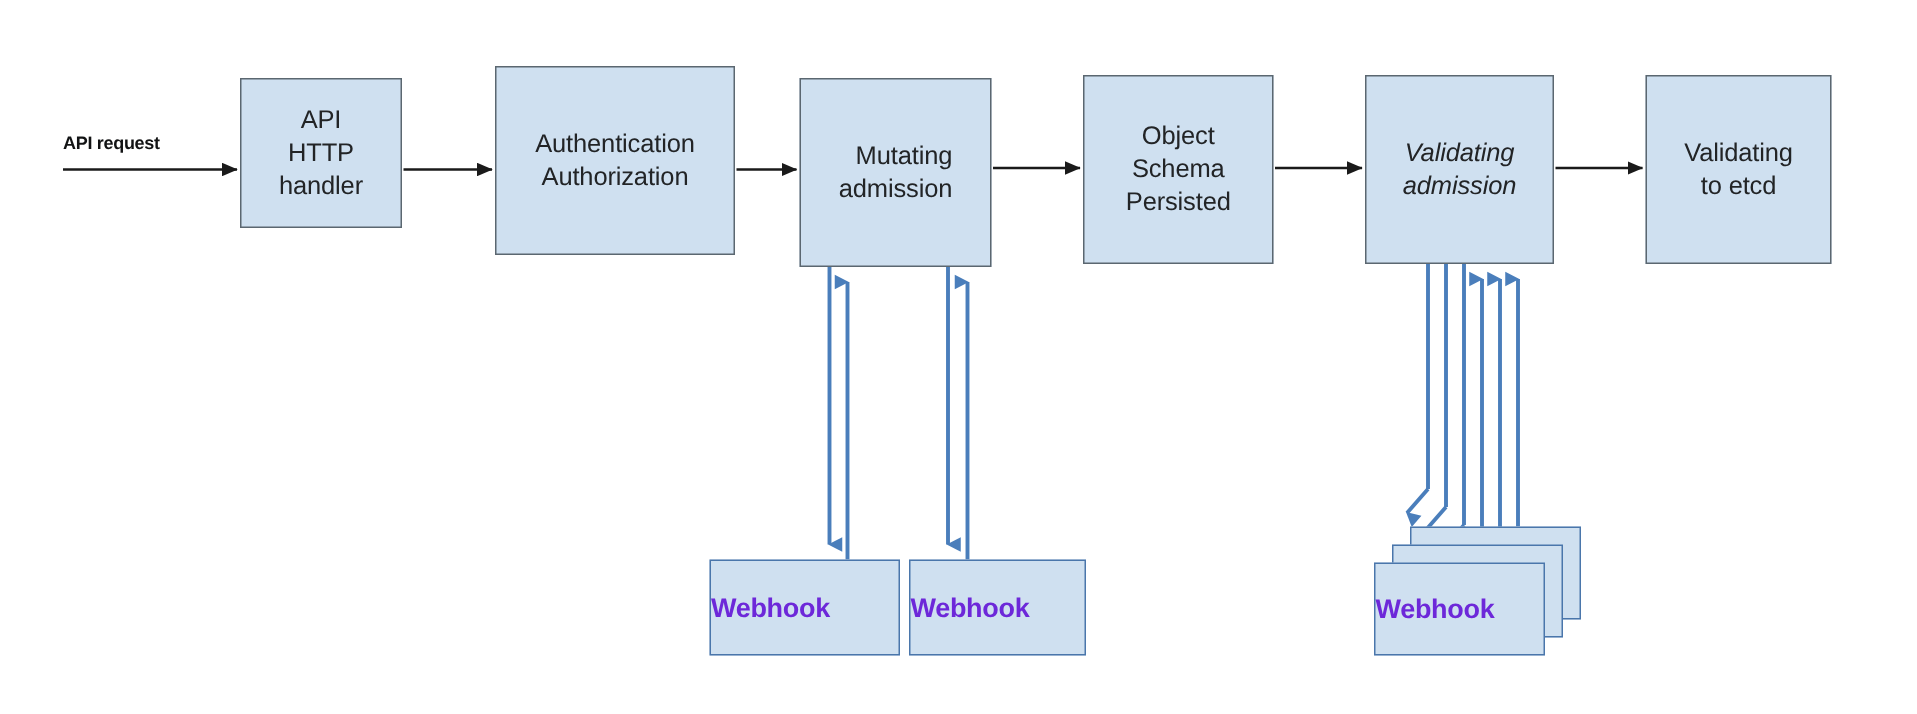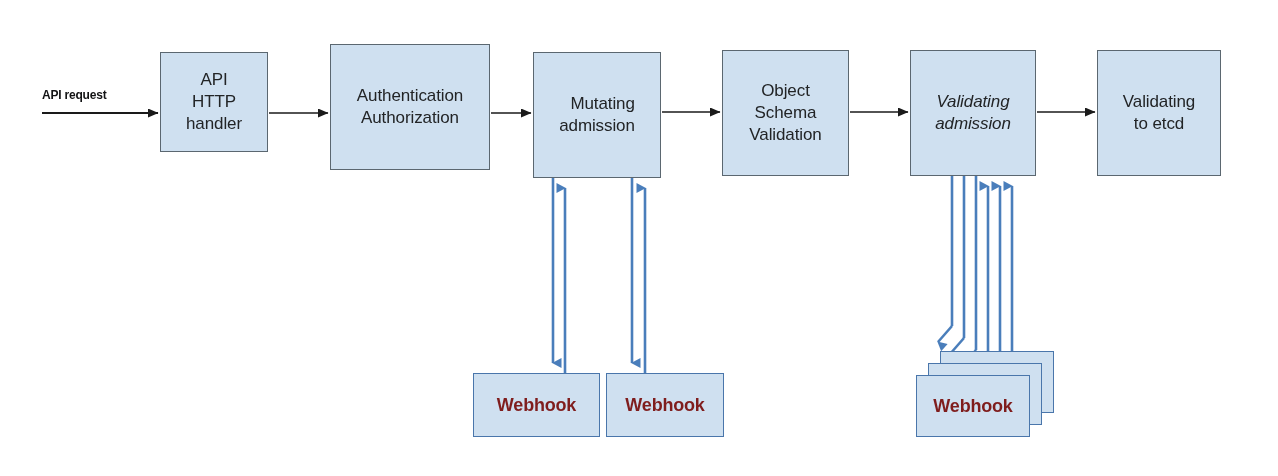--- a/index.html
+++ b/index.html
@@ -34,23 +34,22 @@
     white-space: pre-line;
     z-index: 6;
   }
   .webhook-box {
     position: absolute;
     box-sizing: border-box;
     background: #cfe0f0;
     border: 1.7px solid #4a76ab;
     display: flex;
     align-items: center;
-    justify-content: center;
     text-align: center;
-    color: #7f1d1d;
+    color: #6d28d9;
     font-size: 18px;
     font-weight: 600;
     letter-spacing: -0.2px;
   }
   .webhook-ghost {
     position: absolute;
     box-sizing: border-box;
     background: #cfe0f0;
     border: 1.7px solid #4a76ab;
   }
@@ -141,21 +140,21 @@
 handler</div>
 
   <div class="stage-box" style="left:330px; top:44px; width:160px; height:126px;">Authentication
 Authorization</div>
 
   <div class="stage-box" style="left:533px; top:52px; width:128px; height:126px;text-align:right;">Mutating
 admission</div>
 
   <div class="stage-box" style="left:722px; top:50px; width:127px; height:126px;">Object
 Schema
-Validation</div>
+Persisted</div>
 
   <div class="stage-box" style="left:910px; top:50px; width:126px; height:126px;font-style:italic;">Validating
 admission</div>
 
   <div class="stage-box" style="left:1097px; top:50px; width:124px; height:126px;">Validating
 to etcd</div>
 
   <svg class="layer over" viewBox="0 0 1278 476">
 
     <line x1="42" y1="113" x2="158" y2="113" stroke="#1a1a1a" stroke-width="1.8" marker-end="url(#black-arrow)"></line>

